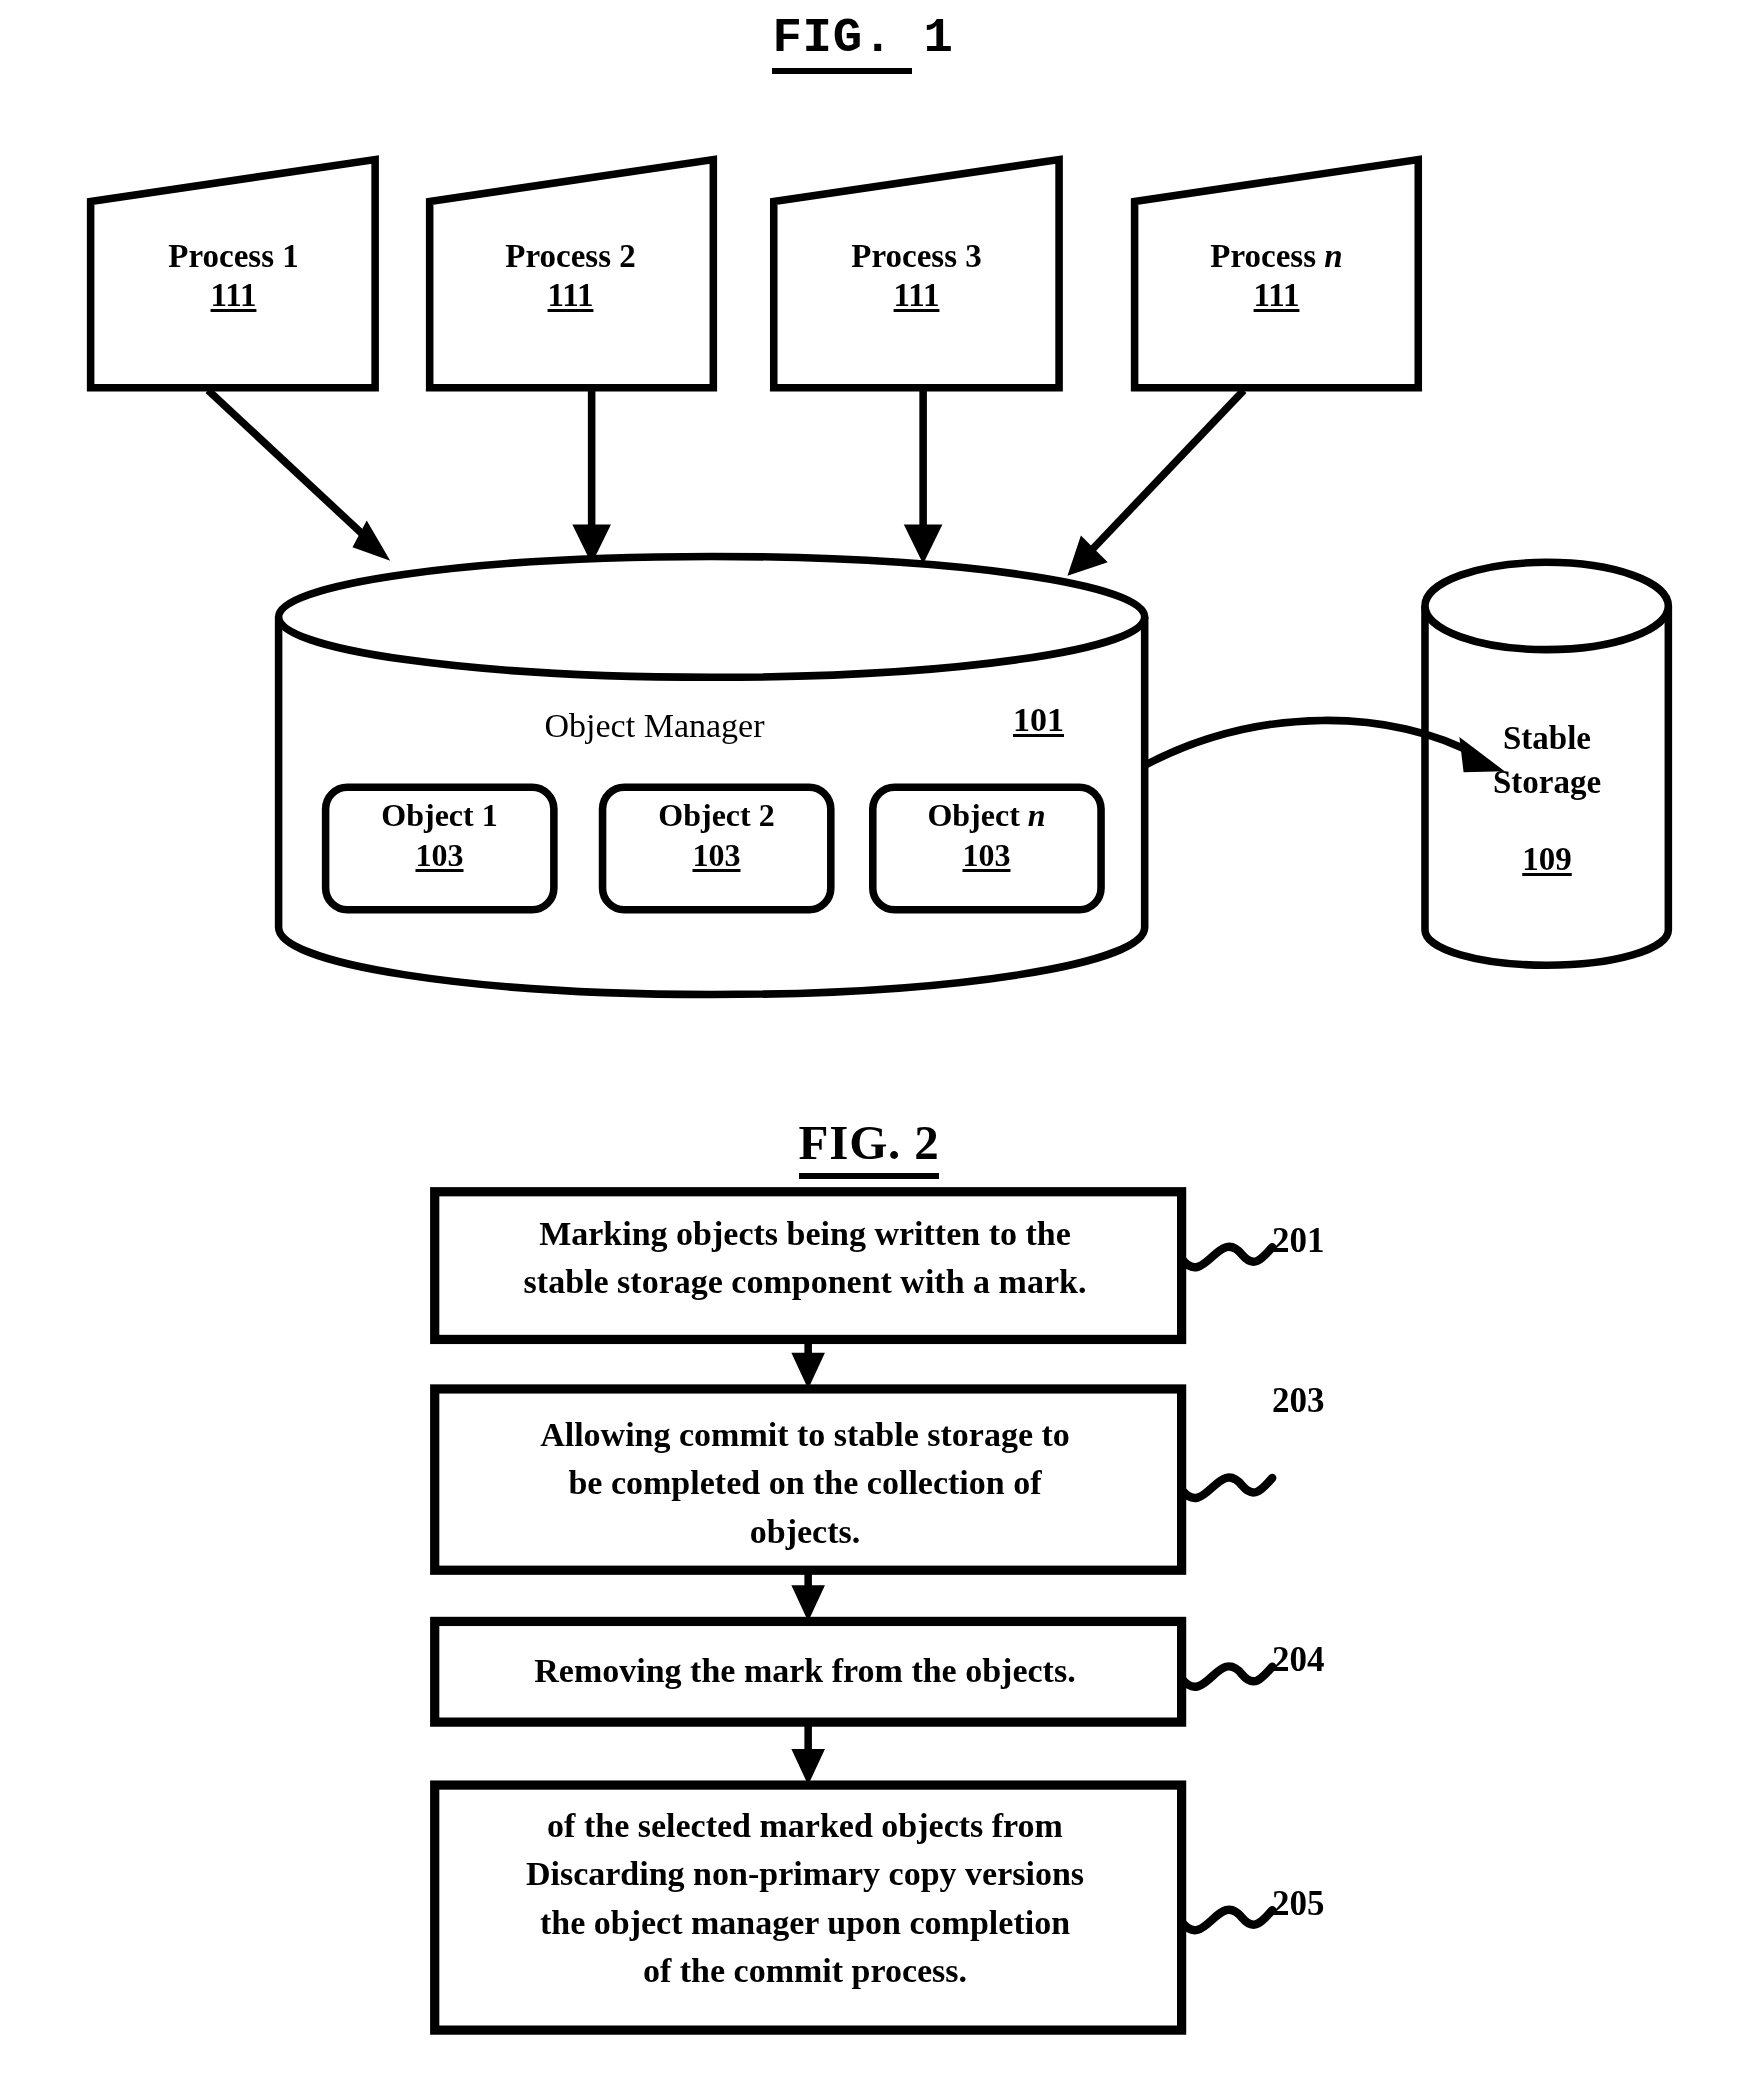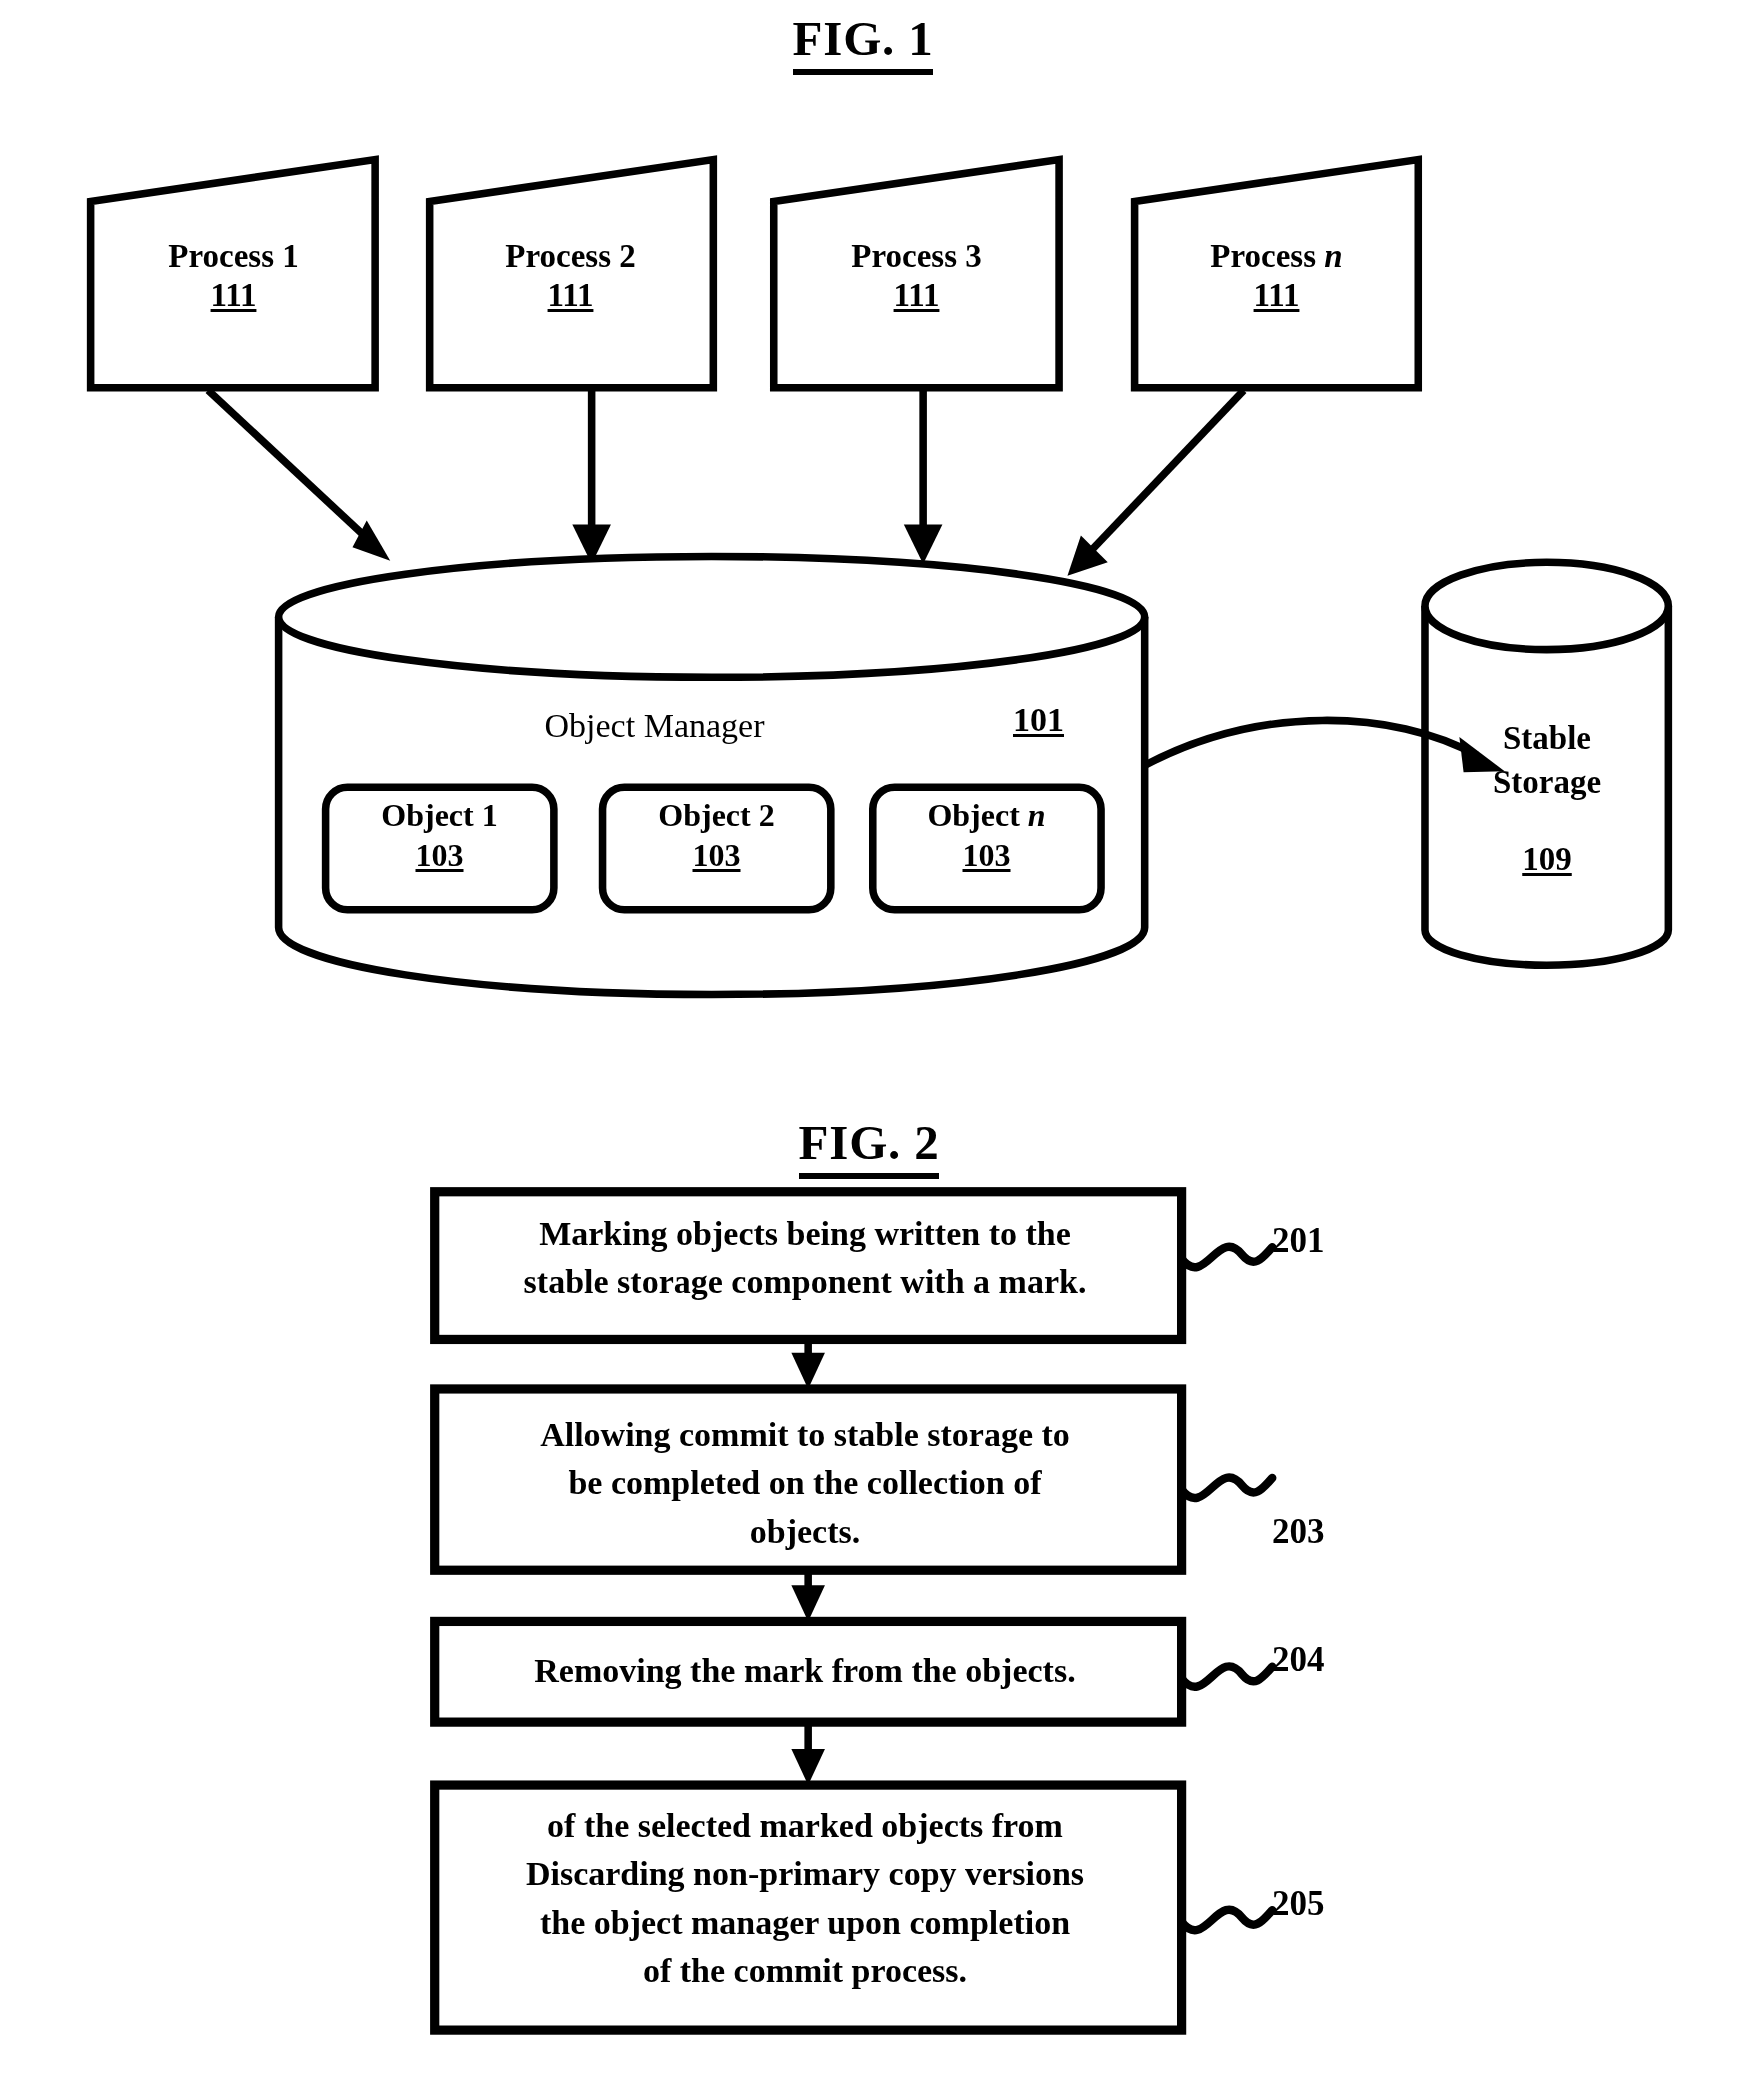--- a/index.html
+++ b/index.html
@@ -25,21 +25,21 @@
     letter-spacing: 0.8px;
     white-space: nowrap;
   }
   .fig-title .fig-underline {
     display: block;
     height: 5.9px;
     background: #000;
     margin-top: 1.7px;
   }
 
-  #fig1-title { left: 0; right: 12px; top: 10px; }
+  #fig1-title { left: 0; right: 12px; top: 10px; font-family: Liberation Mono, monospace; }
   #fig1-title .fig-title-text { display: inline-block; }
   #fig2-title { left: 0; right: 0; top: 1114px; }
   #fig2-title .fig-title-text { display: inline-block; }
 
   .title-wrap { display: inline-block; }
 
   
   #artwork {
     position: absolute;
     left: 0; top: 0;
@@ -302,21 +302,21 @@
   <div>Marking objects being written to the</div>
   <div>stable storage component with a mark.</div>
 </div>
 <div class="step-ref" style="left:1272px; top:1221px;">201</div>
 
 <div class="flow-text" style="top:1411px;">
   <div>Allowing commit to stable storage to</div>
   <div>be completed on the collection of</div>
   <div>objects.</div>
 </div>
-<div class="step-ref" style="left:1272px; top:1512px;font-family:Liberation Serif, serif;">203</div>
+<div class="step-ref" style="left:1272px; top:1381px;font-family:Liberation Serif, serif;">203</div>
 
 <div class="flow-text" style="top:1647px;">
   <div>Removing the mark from the objects.</div>
 </div>
 <div class="step-ref" style="left:1272px; top:1640px;font-family:Liberation Serif, serif;">204</div>
 
 <div class="flow-text" style="top:1802px;">
   <div>of the selected marked objects from</div>
   <div>Discarding non-primary copy versions</div>
   <div>the object manager upon completion</div>

